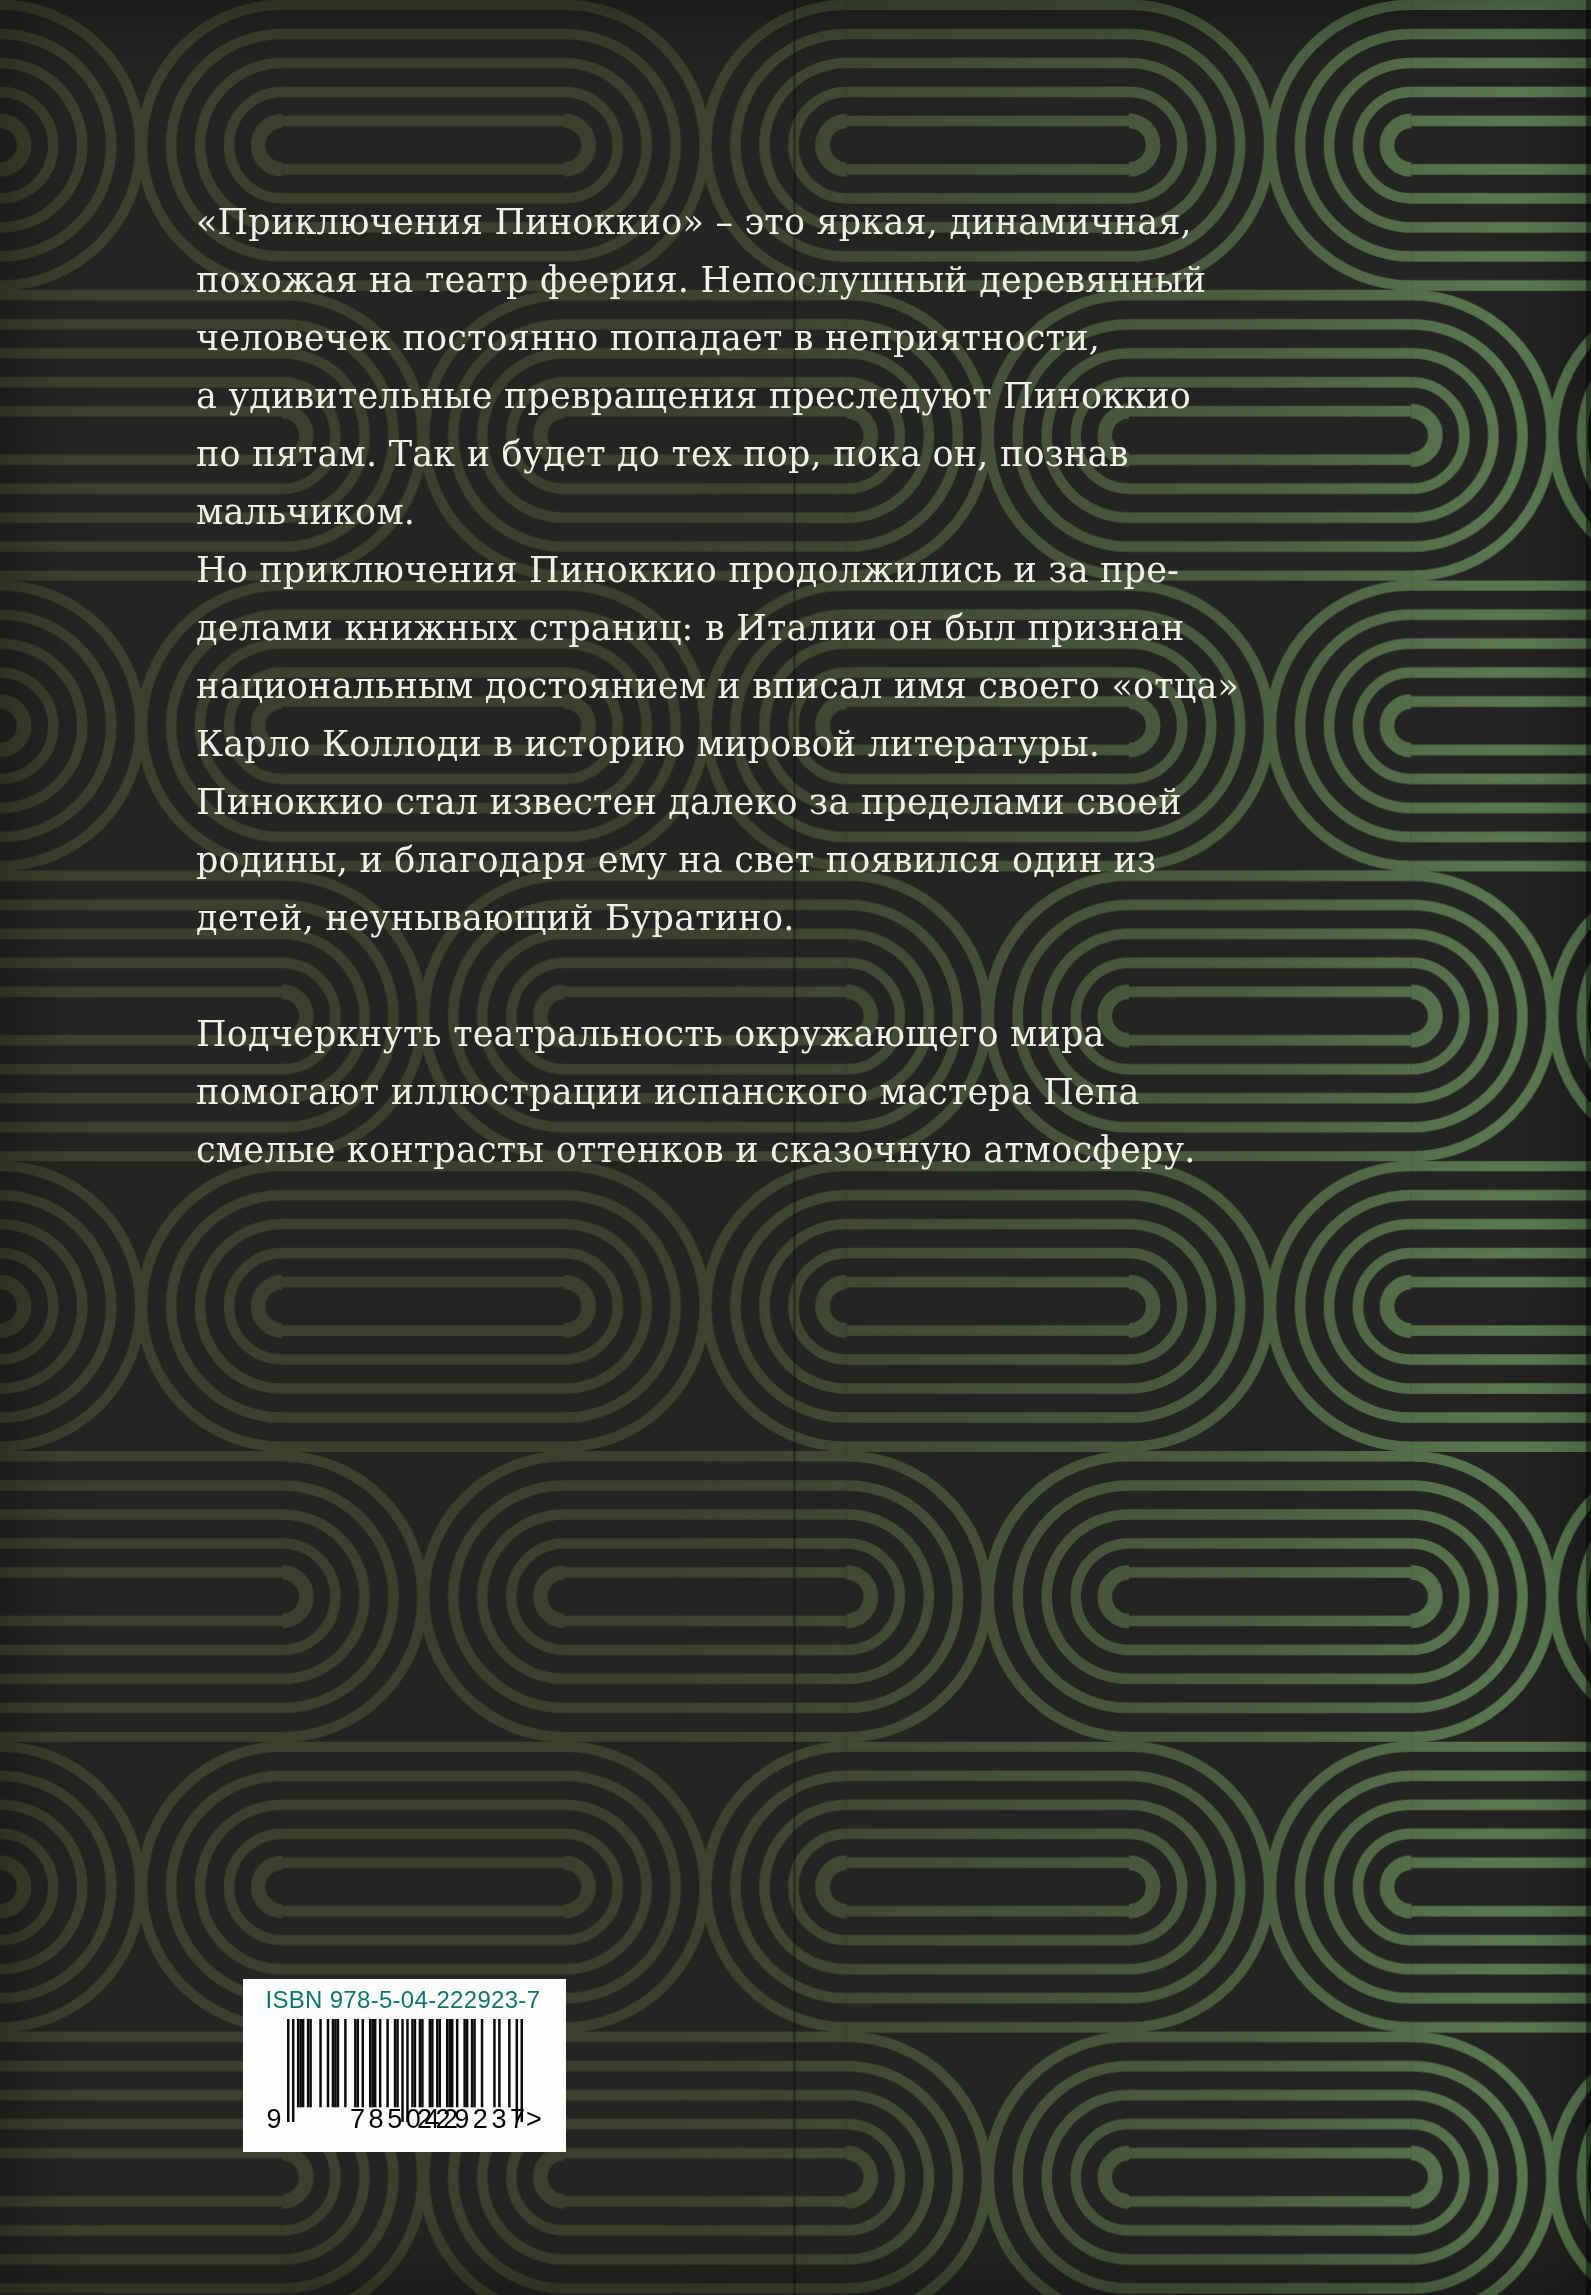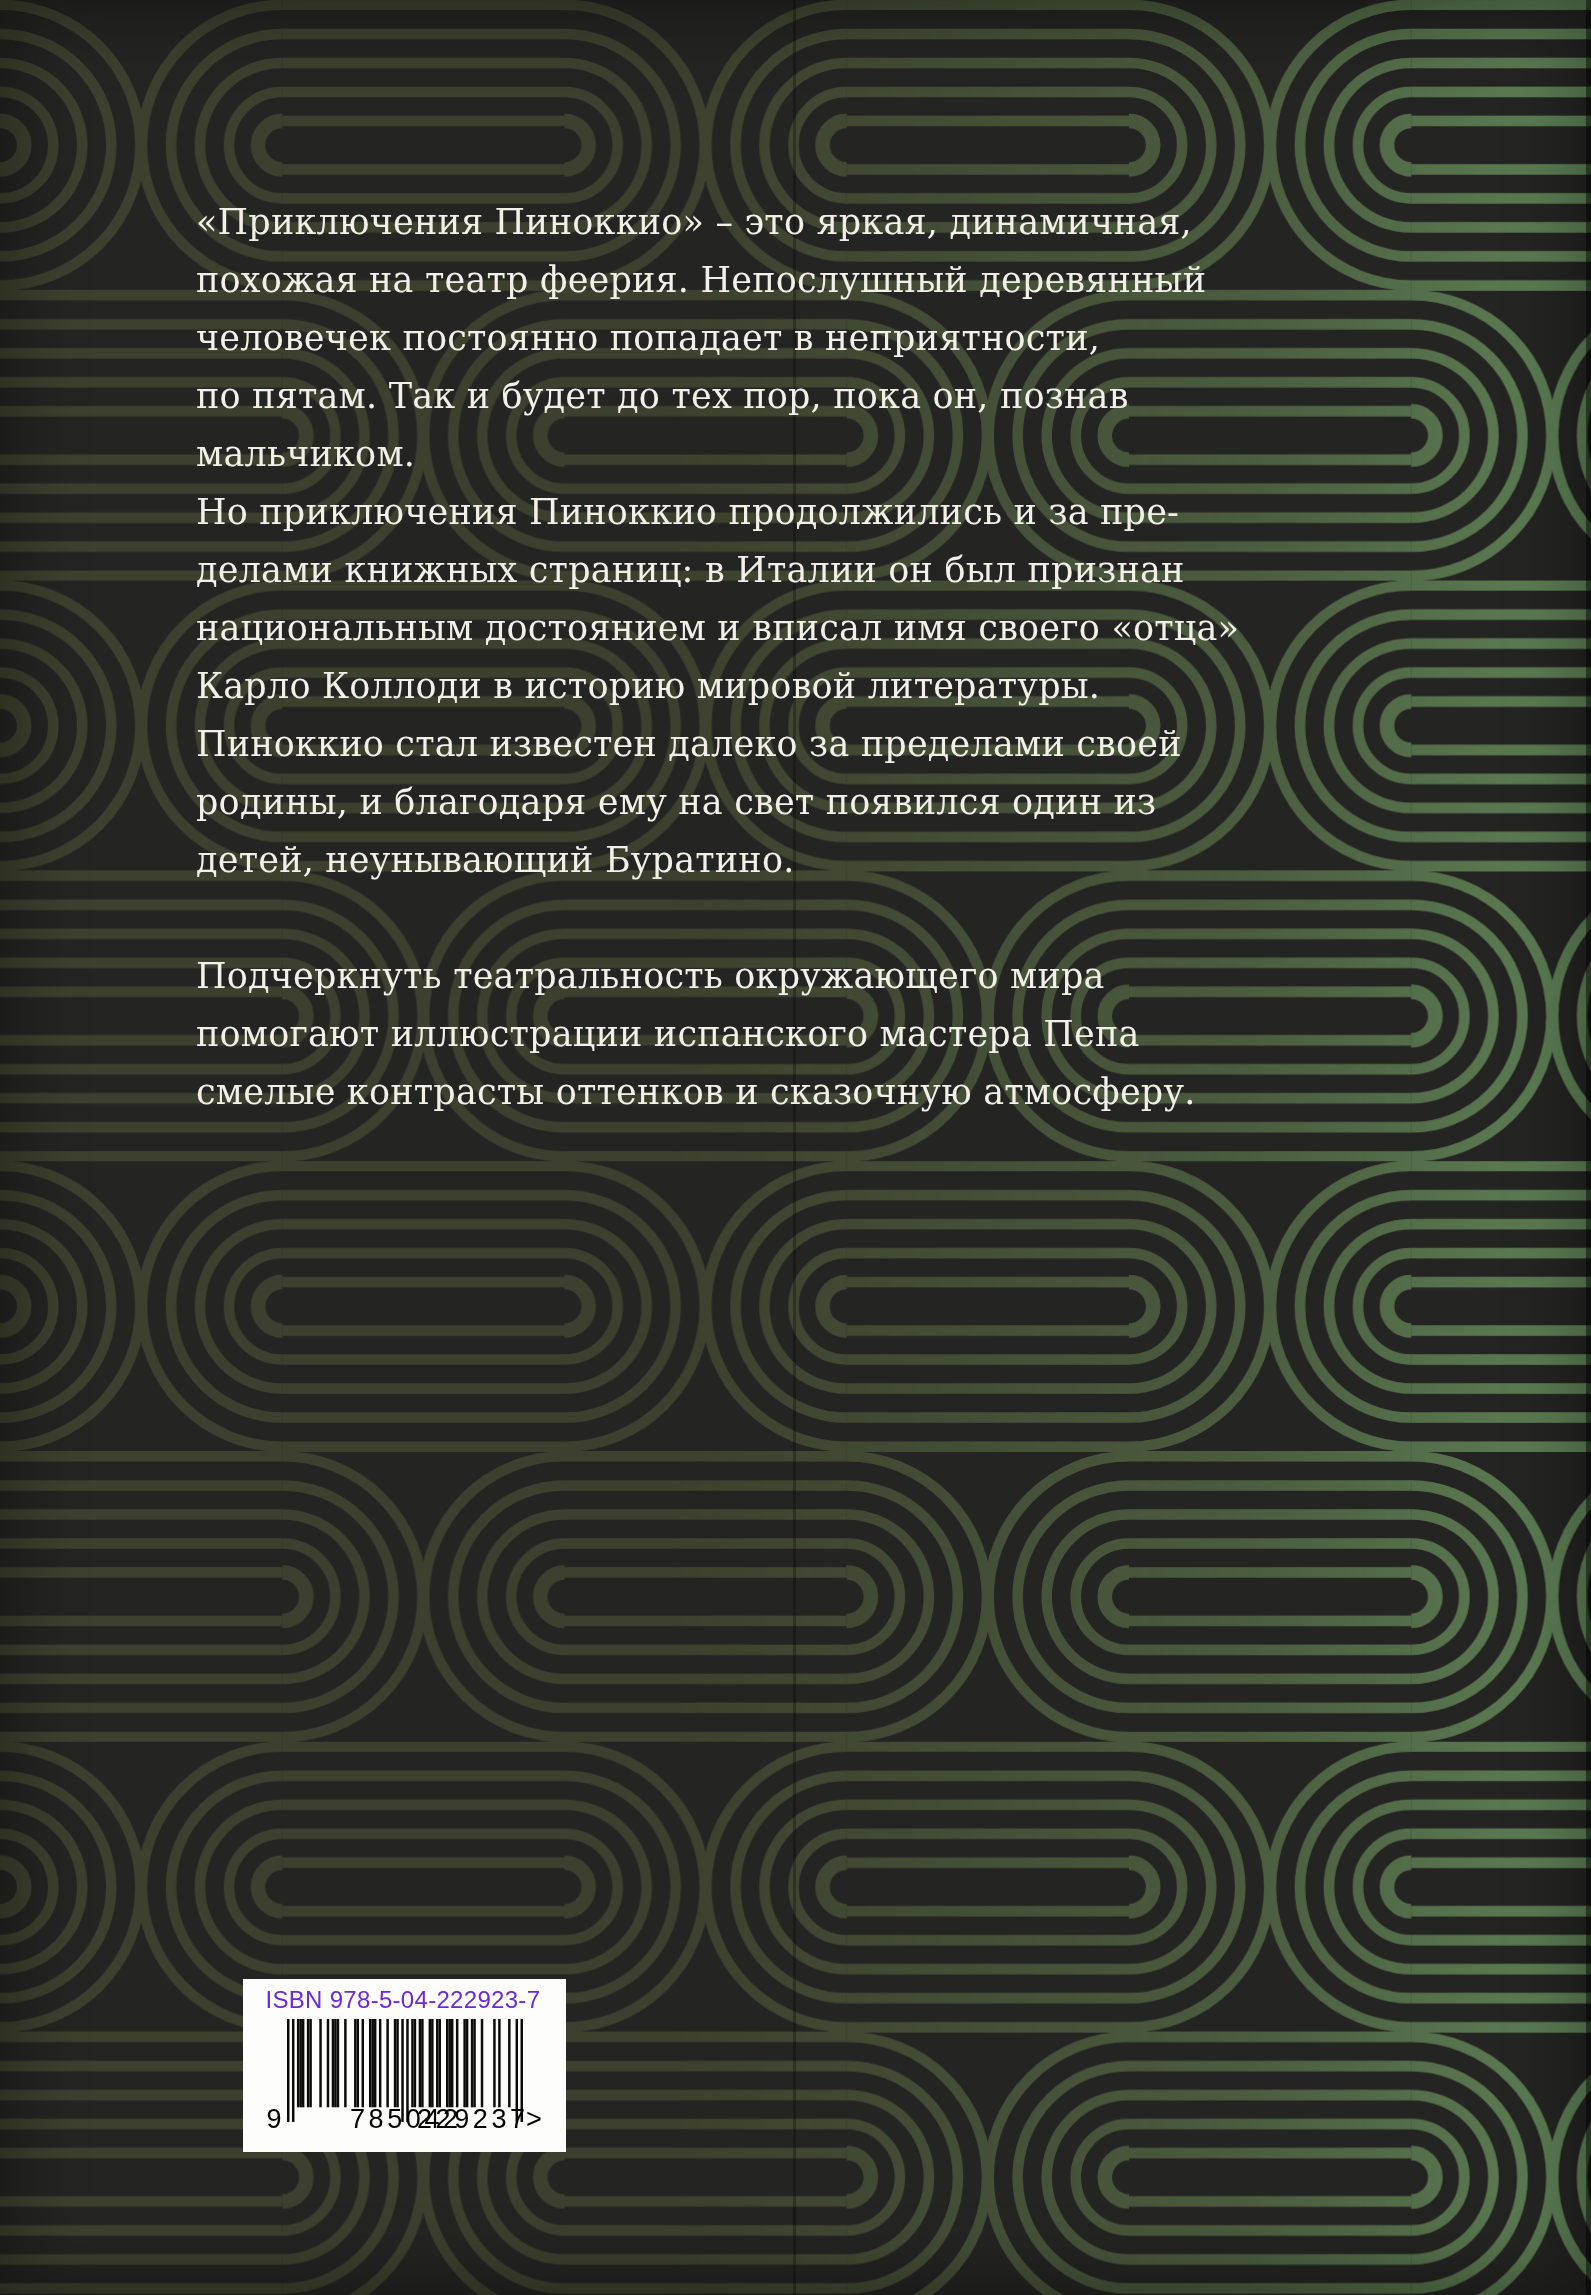--- a/index.html
+++ b/index.html
@@ -36,21 +36,21 @@
   .isbn-card{
     position:absolute;left:243px;top:1979px;width:323px;height:173px;
     background:#fdfdfc;
     font-family:"Liberation Sans", sans-serif;
     color:#0c0c0c;
   }
   .isbn-label{
     position:absolute;top:7.3px;left:0;right:3.2px;
     text-align:center;
     font-size:24px;letter-spacing:0.3px;
-    color:#6d28d9;
+    color:#0f766e;
   }
   .barcode-svg{
     position:absolute;left:44px;top:40px;width:236px;height:103px;
     fill:#0b0b0b;
   }
   .digits{position:absolute;left:0;top:125px;width:100%;height:40px;font-size:27px;color:#000;}
   .digits span{position:absolute;top:0;}
   .d-first{left:23.4px;}
   .d-left{left:61px;letter-spacing:3.6px;margin-left:46px;}
   .d-right{left:174px;letter-spacing:3.6px;}
@@ -118,20 +118,21 @@
     <rect width="1973" height="2846" fill="url(#decoGreen)" mask="url(#fadeMask)"></rect>
   </svg>
 
   <div class="seam"></div>
 
   <div class="blurb">
     <div class="para">
       <div class="line">«Приключения Пиноккио» – это яркая, динамичная,</div>
       <div class="line">похожая на театр феерия. Непослушный деревянный</div>
       <div class="line">человечек постоянно попадает в неприятности,</div>
+      <div class="line">а удивительные превращения преследуют Пиноккио</div>
       <div class="line">по пятам. Так и будет до тех пор, пока он, познав</div>
       <div class="line">мальчиком.</div>
     </div>
     <div class="para">
       <div class="line">Но приключения Пиноккио продолжились и за пре-</div>
       <div class="line">делами книжных страниц: в Италии он был признан</div>
       <div class="line">национальным достоянием и вписал имя своего «отца»</div>
       <div class="line">Карло Коллоди в историю мировой литературы.</div>
       <div class="line">Пиноккио стал известен далеко за пределами своей</div>
       <div class="line">родины, и благодаря ему на свет появился один из</div>

